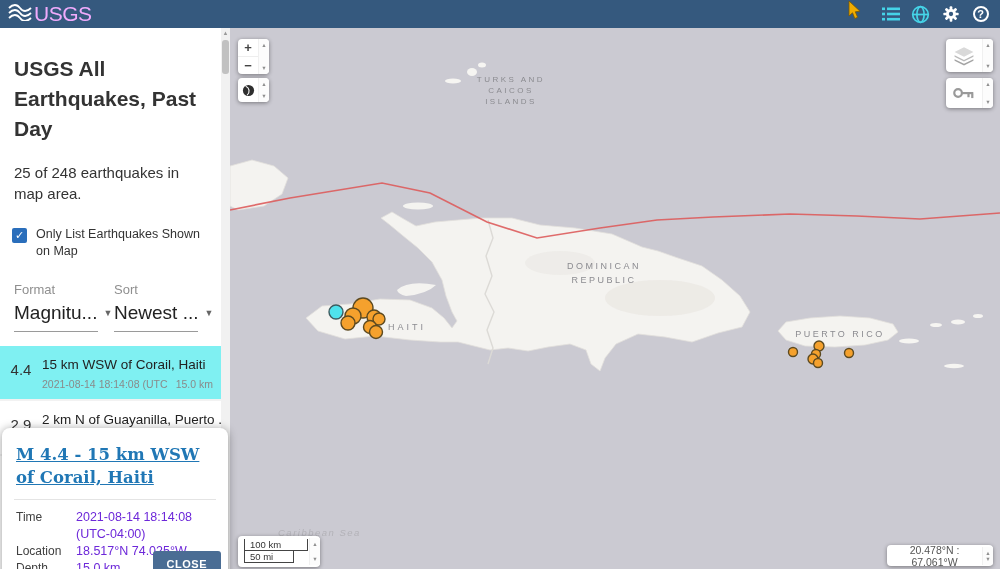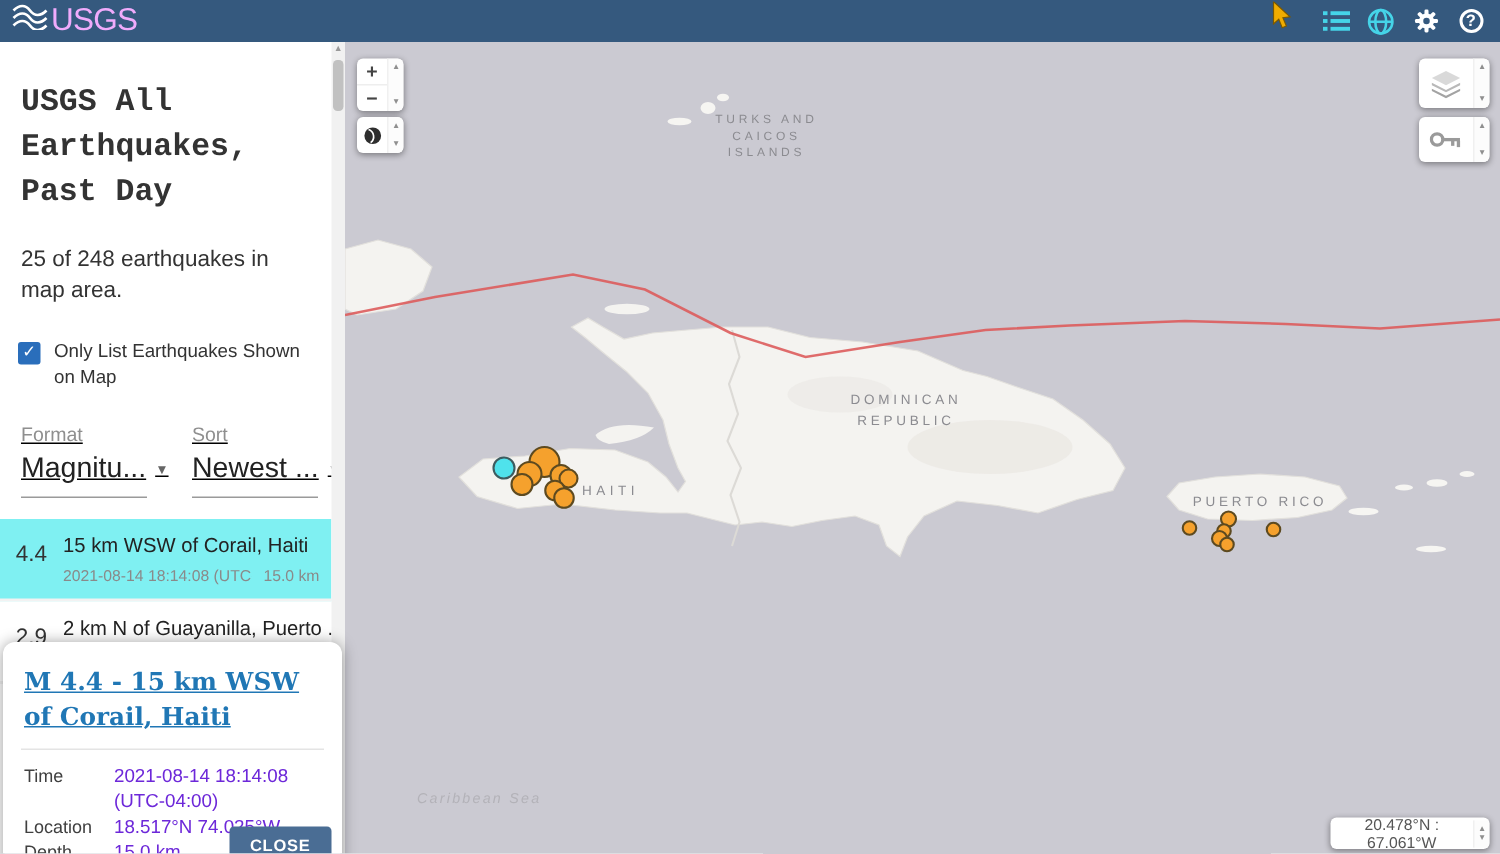--- a/index.html
+++ b/index.html
@@ -10,26 +10,26 @@
   
   .header { position:absolute; left:0; top:0; width:1000px; height:28px; background:#35597e; display:flex; align-items:center; justify-content:space-between; padding:0 10px 0 8px; z-index:50; }
   .logo { display:flex; align-items:center; gap:2px; color:#f0abfc; font-weight:normal; font-size:21px; letter-spacing:-0.5px; }
   .hicons { display:flex; align-items:center; gap:11px; }
   .hicon { width:19px; height:19px; display:flex; align-items:center; justify-content:center; cursor:pointer; }
   .help-circ { width:16px; height:16px; border:2px solid #fff; border-radius:50%; color:#fff; font-size:11px; font-weight:bold; display:flex; align-items:center; justify-content:center; }
 
   
   .sidebar { position:absolute; left:0; top:28px; width:230px; height:541px; background:#fff; z-index:20; }
   .side-content { position:absolute; left:0; top:0; width:221px; height:541px; overflow:hidden; }
-  .side-title { font-family:Liberation Mono, monospace; font-weight:bold; font-size:21px; line-height:30px; color:#333; padding:26px 14px 0 14px; }
+  .side-title { font-family:Liberation Sans, sans-serif; font-weight:bold; font-size:21px; line-height:30px; color:#333; padding:26px 14px 0 14px; }
   .side-count { font-size:15px; line-height:21px; color:#333; padding:18px 14px 0 14px; }
   .chk-row { display:flex; gap:9px; padding:22px 14px 0 12px; cursor:pointer; }
   .chkbox { flex:0 0 auto; width:15px; height:15px; margin-top:2px; background:#2a6ebb; border-radius:2px; color:#fff; font-size:11px; line-height:15px; text-align:center; }
   .chk-label { font-size:12.5px; line-height:17px; color:#333; }
-  .selects { display:flex; gap:30px; padding:22px 14px 0 14px;text-decoration:underline; }
+  .selects { display:flex; gap:16px; padding:22px 14px 0 14px; }
   .sel-label { font-size:13px; color:#8f8f8f; }
   .sel-value { display:flex; align-items:center; gap:6px; font-size:19px; color:#222; border-bottom:1px solid #9a9a9a; padding:5px 0 7px 0; width:84px; cursor:pointer; white-space:nowrap; }
   .caret { font-size:9px; color:#666; margin-left:auto; }
   .qlist { list-style:none; margin-top:14px; }
   .qrow { display:flex; padding:9px 6px 9px 0; cursor:pointer; border-bottom:2px solid #f2f2f2; background:#fff; }
   .qrow.selected { background:#7ff0f2; }
   .qmag { flex:0 0 42px; text-align:center; font-size:15px; color:#333; padding-top:6px; }
   .qbody { flex:1; min-width:0; }
   .qtitle { font-size:13.5px; color:#222; white-space:nowrap; overflow:hidden; }
   .qsub { display:flex; justify-content:space-between; font-size:10.5px; color:#8a8a8a; margin-top:5px; padding-right:2px; }
@@ -288,20 +288,30 @@
           <rect x="17" y="8" width="2.6" height="4" fill="#9a9a9a"></rect>
           <rect x="21.5" y="8" width="2.6" height="5" fill="#9a9a9a"></rect>
         </svg>
       </div>
       <div class="spin">
           <span>▲</span>
           <span>▼</span>
         </div>
     </div>
 
+    <div class="ctrl-card scalecard">
+      <div class="scalebars">
+        <div class="kmbar">100 km</div>
+        <div class="mibar">50 mi</div>
+      </div>
+      <div class="spin">
+          <span>▲</span>
+          <span>▼</span>
+        </div>
+    </div>
 
     <div class="ctrl-card coordcard">
       <div class="coordtext">20.478°N : 67.061°W</div>
       <div class="spin">
           <span>▲</span>
           <span>▼</span>
         </div>
     </div>
   </div>
 

